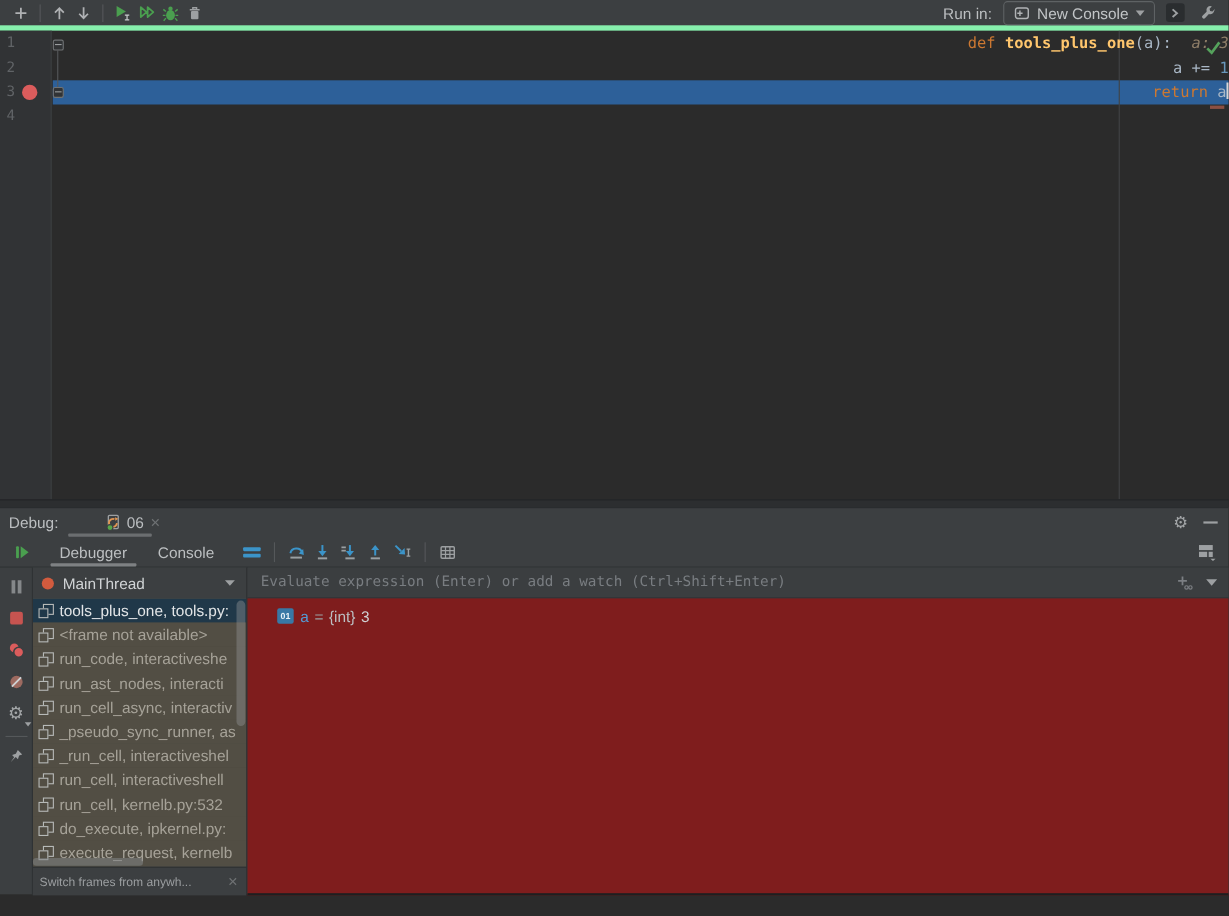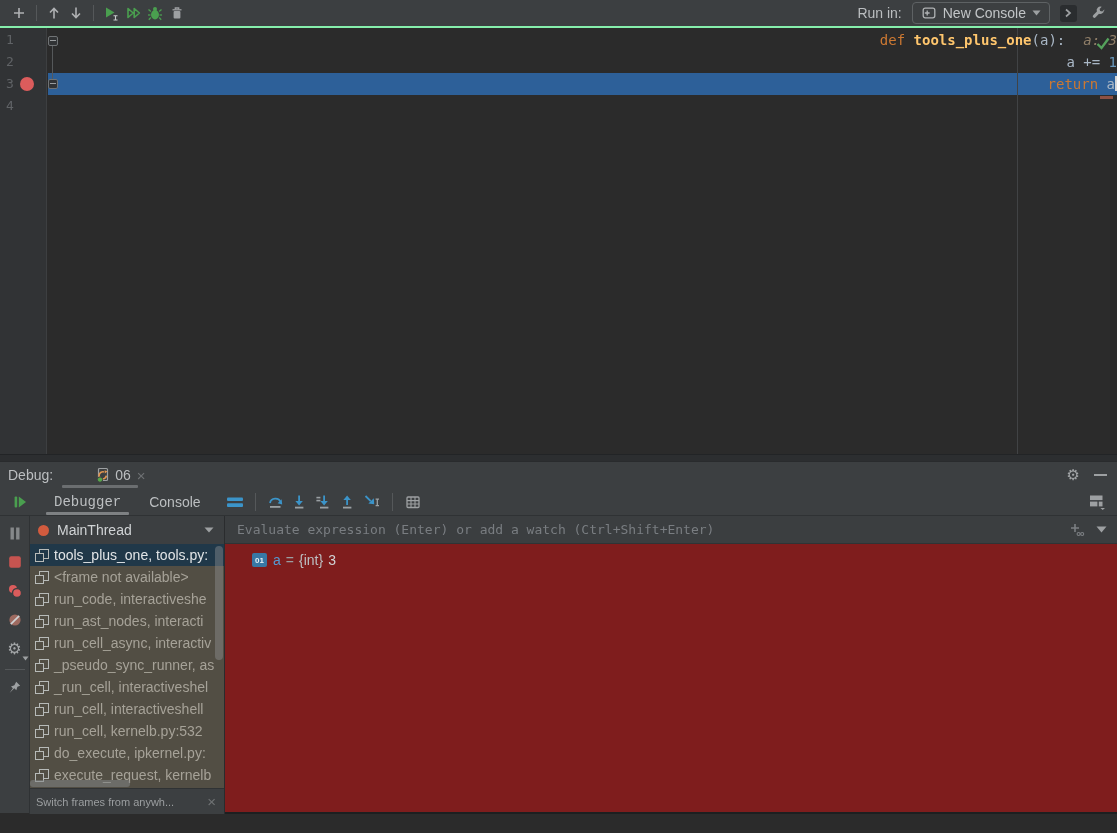--- a/index.html
+++ b/index.html
@@ -3,21 +3,21 @@
 <meta charset="utf-8">
 <style>
   html,body{margin:0;padding:0;background:#2b2b2b;}
   *{box-sizing:border-box;}
   #app{position:relative;width:1117px;height:833px;overflow:hidden;
        font-family:"Liberation Sans",sans-serif;color:#bbbec0;font-size:14px;}
   svg{display:block;}
 
   
   .top-toolbar{position:absolute;left:0;top:0;width:1117px;height:28px;background:#3c3f41;
-    display:flex;align-items:center;padding:0 8px;border-bottom:2px solid #86efac;}
+    display:flex;align-items:center;padding:0 8px;border-bottom:5px solid #86efac;}
   .tb-btn{width:22px;height:22px;display:flex;align-items:center;justify-content:center;cursor:default;}
   .tb-sep{width:1px;height:16px;background:#55585a;margin:0 6px;}
   .tb-right{margin-left:auto;display:flex;align-items:center;gap:10px;}
   .runin-label{color:#bbbec0;}
   .console-select{display:flex;align-items:center;gap:6px;border:1px solid #5e6264;border-radius:4px;
     height:22px;padding:0 8px;color:#c2c5c7;}
   .dark-square{width:17px;height:17px;background:#2a2d2f;border-radius:3px;display:flex;align-items:center;justify-content:center;}
 
   
   .editor{position:absolute;left:0;top:28px;width:1117px;height:426px;background:#2b2b2b;
@@ -57,21 +57,21 @@
   .session-tab{display:flex;align-items:center;gap:4px;margin-left:38px;height:100%;padding:15px 4px;}
   .tab-close,.hint-close{color:#6f7274;font-size:15px;line-height:1;padding:0 2px;}
   .session-underline{position:absolute;left:62px;top:23px;width:76px;height:3px;background:#6b6e70;border-radius:1px;}
   .header-right{margin-left:auto;display:flex;align-items:center;gap:14px;margin-right:10px;}
   .gear-glyph{font-family:"DejaVu Sans",sans-serif;color:#a2a5a7;font-size:15px;line-height:1;}
   .min-dash{width:13px;height:2px;background:#9da0a2;}
 
   .debug-toolbar{position:absolute;left:0;top:26px;width:100%;height:28px;display:flex;align-items:center;border-bottom:1px solid #2f3234;}
   .resume-btn{margin-left:8px;}
   .dt-tab{padding:0 14px;height:100%;display:flex;align-items:center;color:#bcbfc1;position:relative;}
-  .dt-tab.first{margin-left:8px;font-family:Liberation Mono, monospace;}
+  .dt-tab.first{margin-left:8px;}
   .dt-underline{position:absolute;left:6px;right:6px;bottom:0;height:3px;background:#7e8183;border-radius:1px;}
   .dt-sep{width:1px;height:18px;background:#55585a;margin:0 8px;}
   .icon-btn{width:24px;height:24px;display:flex;align-items:center;justify-content:center;}
   .toolbar-right{margin-left:auto;margin-right:8px;display:flex;align-items:center;}
 
   .debug-content{position:absolute;left:0;top:54px;width:100%;height:298px;}
   .left-rail{position:absolute;left:0;top:0;width:30px;height:298px;border-right:1px solid #2f3234;
     display:flex;flex-direction:column;align-items:center;}
   .rail-btn{width:24px;height:24px;display:flex;align-items:center;justify-content:center;margin-top:5px;}
   .rail-sep{width:20px;height:1px;background:#55585a;margin-top:8px;}

